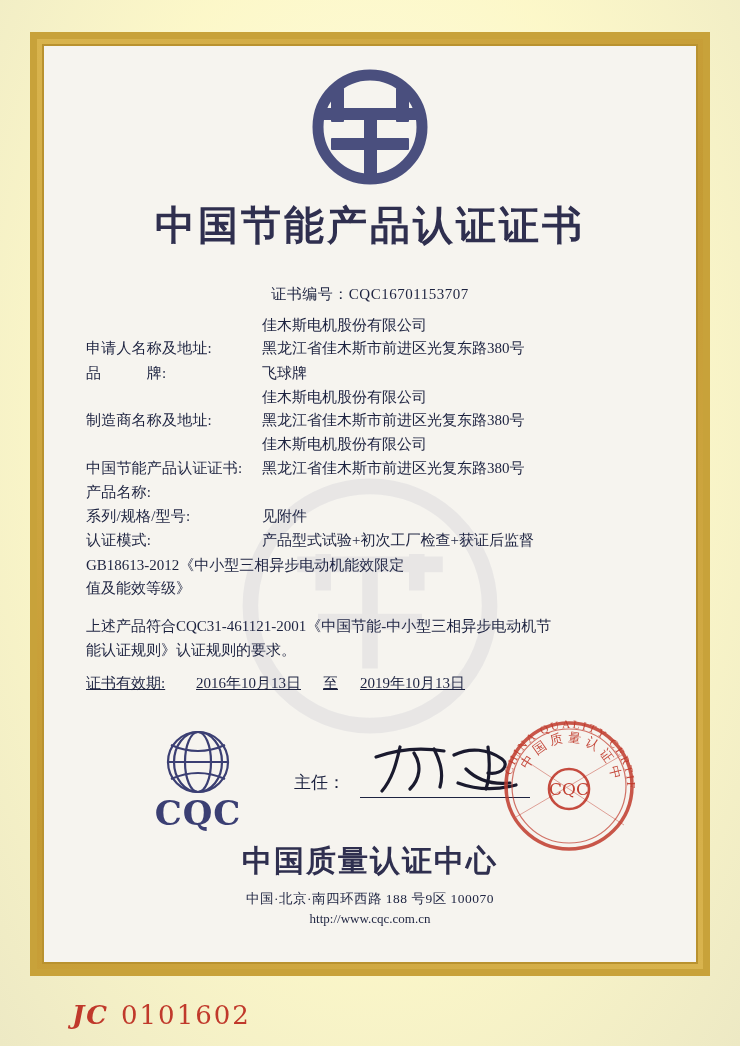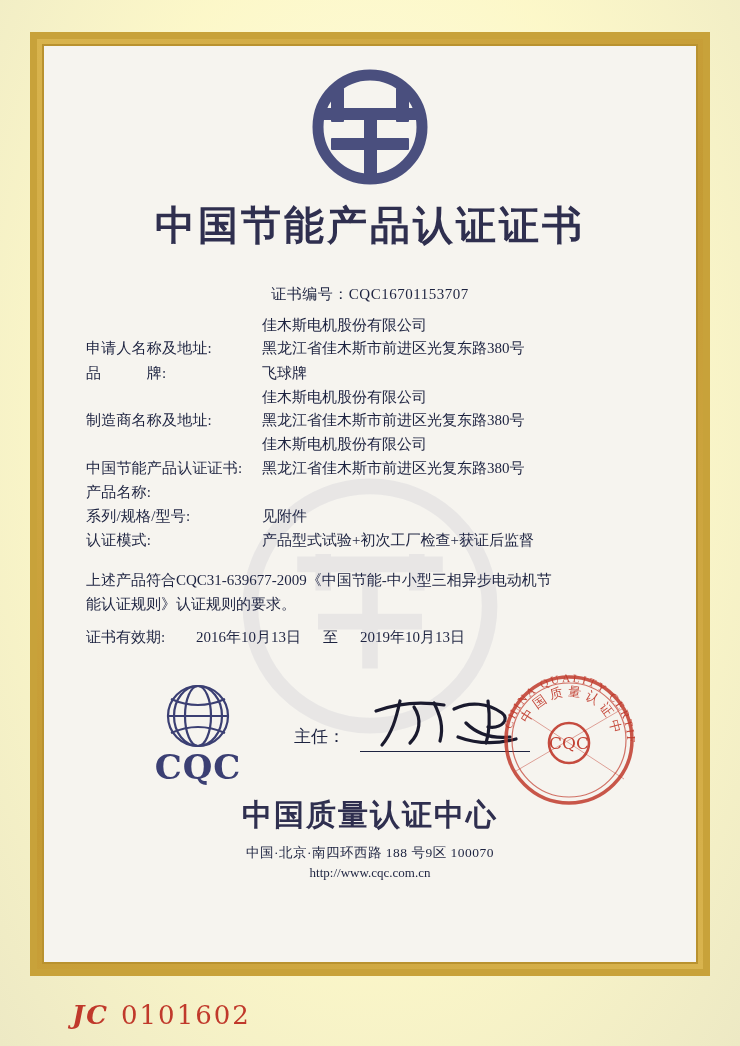--- a/index.html
+++ b/index.html
@@ -118,20 +118,21 @@
     line-height: 1.6;
     padding-left: 16px;
   }
   .validity {
     margin-top: 12px;
     padding-left: 16px;
     font-size: 15px;
     color: #1d2340;
     display: flex;
     align-items: baseline;
+    text-decoration: underline;
   }
   .validity .key { width: 110px; flex: 0 0 110px; }
   .validity .sep { margin: 0 22px; }
   .note {
     margin-top: 8px;
     padding-left: 16px;
     font-size: 14px;
     color: #1d2340;
   }
 
@@ -312,26 +313,30 @@
         <div class="key">系列/规格/型号:</div>
         <div class="val">见附件</div>
       </div>
 
       <div class="row">
         <div class="key">认证模式:</div>
         <div class="val">产品型式试验+初次工厂检查+获证后监督</div>
       </div>
 
       <div class="row">
+        <div class="val">
+          <span>GB18613-2012《中小型三相异步电动机能效限定</span>
+          <span class="line2">值及能效等级》</span>
+        </div>
       </div>
 
     </div>
 
     <div class="para">
-      <div>上述产品符合CQC31-639677-2009《中国节能-中小型三相异步电动机节</div>
+      <div>上述产品符合CQC31-461121-2001《中国节能-中小型三相异步电动机节</div>
       <div>能认证规则》认证规则的要求。</div>
     </div>
 
     <div class="validity">
       <div class="key">证书有效期:</div>
       <div>2016年10月13日</div>
       <div class="sep">至</div>
       <div>2019年10月13日</div>
     </div>
 

